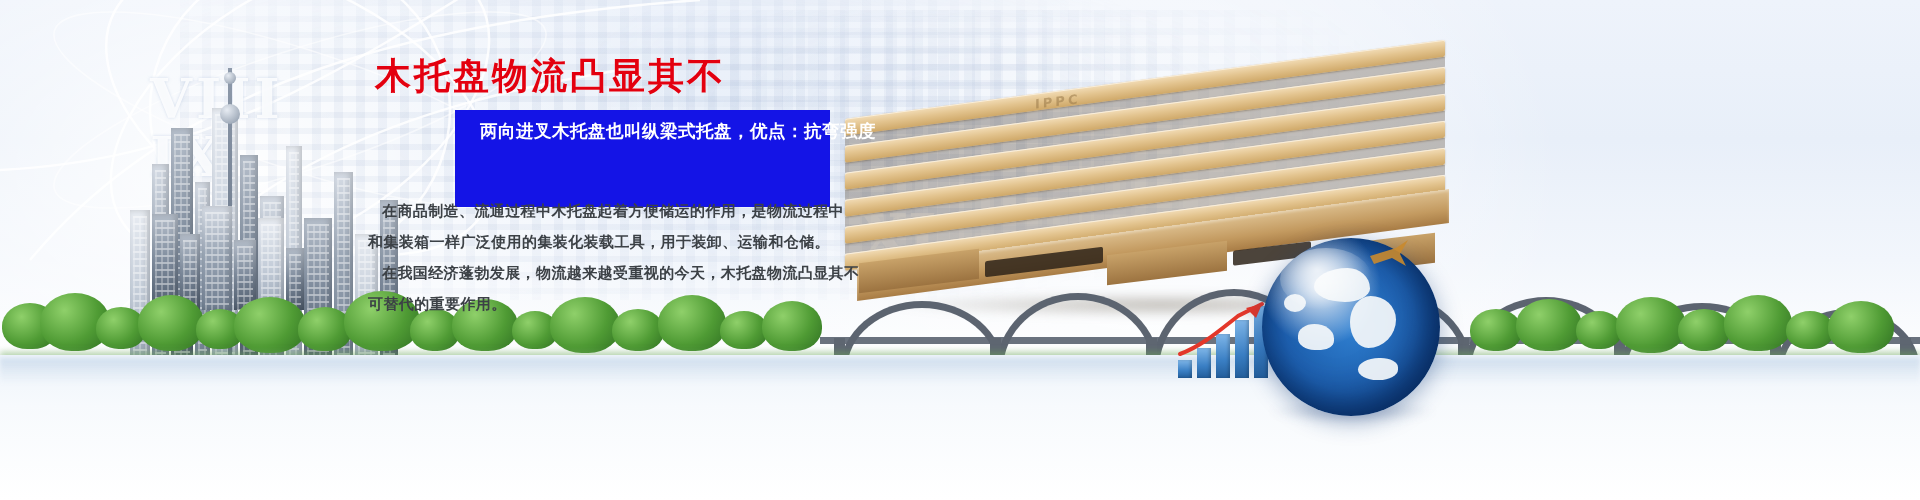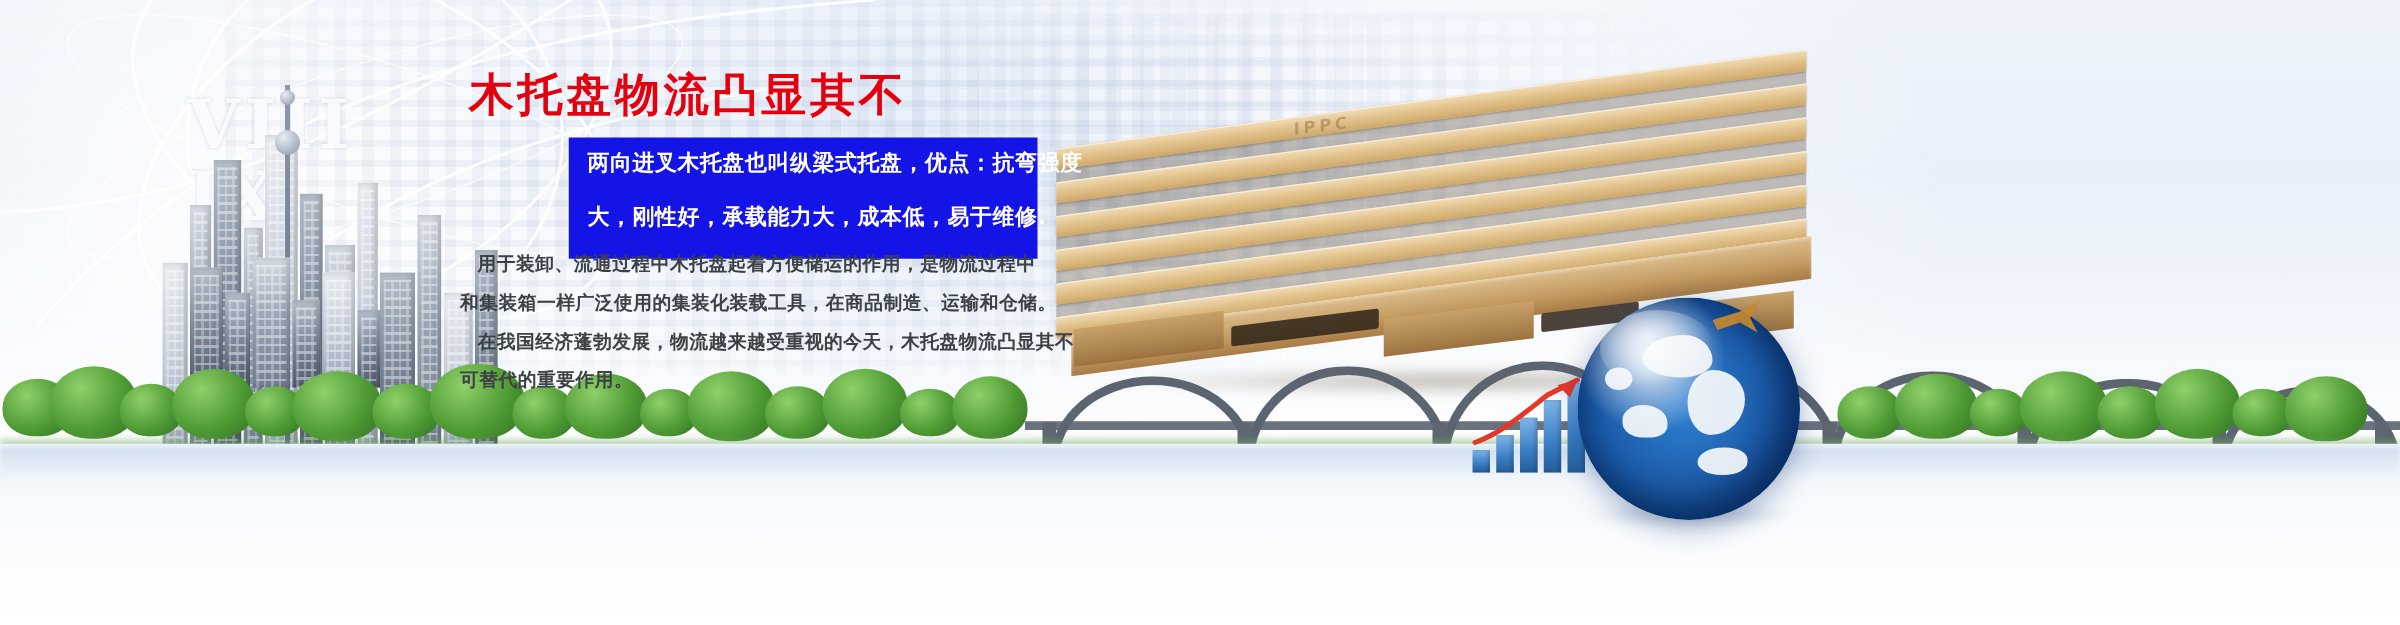--- a/index.html
+++ b/index.html
@@ -44,21 +44,21 @@
     font-size:36px;font-weight:bold;letter-spacing:3px;
     color:#e3000f;white-space:nowrap;
     text-shadow:0 0 1px rgba(255,255,255,.8);
   }
   #blue-box{
     position:absolute;left:455px;top:110px;width:375px;height:97px;
     background:#1414e6;
   }
   #blue-box .bt{
     color:#ffffff;font-size:17.5px;line-height:43px;font-weight:bold;
-    letter-spacing:.5px;white-space:nowrap;padding-left:15px;
+    letter-spacing:.5px;white-space:nowrap;padding-left:25px;
   }
   #body-text{
     position:absolute;left:368px;top:196px;width:470px;
     color:#3c4146;font-size:15px;line-height:31px;font-weight:bold;
     letter-spacing:.4px;white-space:nowrap;
   }
   #body-text .bl{ text-indent:0; }
   #body-text .bl.ind{ padding-left:14px; }
 
   
@@ -307,23 +307,22 @@
   </div>
 
   <svg style="position:absolute;left:1366px;top:236px;width:46px;height:36px;" viewBox="0 0 46 36">
     <path d="M4 20 L30 12 L42 4 L34 18 L40 30 L26 22 L8 28 Z" fill="#c98a2e" opacity="0.9"></path>
   </svg>
 
   <div id="title">木托盘物流凸显其不</div>
 
   <div id="blue-box">
     <div class="bt">两向进叉木托盘也叫纵梁式托盘，优点：抗弯强度</div>
-    <div class="bt">大，刚性好，承载能力大，成本低，易于维修.</div>
   </div>
 
   <div id="body-text">
-    <div class="bl ind">用于装卸、流通过程中木托盘起着方便储运的作用，是物流过程中</div>
-    <div class="bl">和集装箱一样广泛使用的集装化装载工具，在商品制造、运输和仓储。</div>
+    <div class="bl ind">在商品制造、流通过程中木托盘起着方便储运的作用，是物流过程中</div>
+    <div class="bl">和集装箱一样广泛使用的集装化装载工具，用于装卸、运输和仓储。</div>
     <div class="bl ind">在我国经济蓬勃发展，物流越来越受重视的今天，木托盘物流凸显其不</div>
     <div class="bl">可替代的重要作用。</div>
   </div>
 
 </div>
 
 </body></html>

